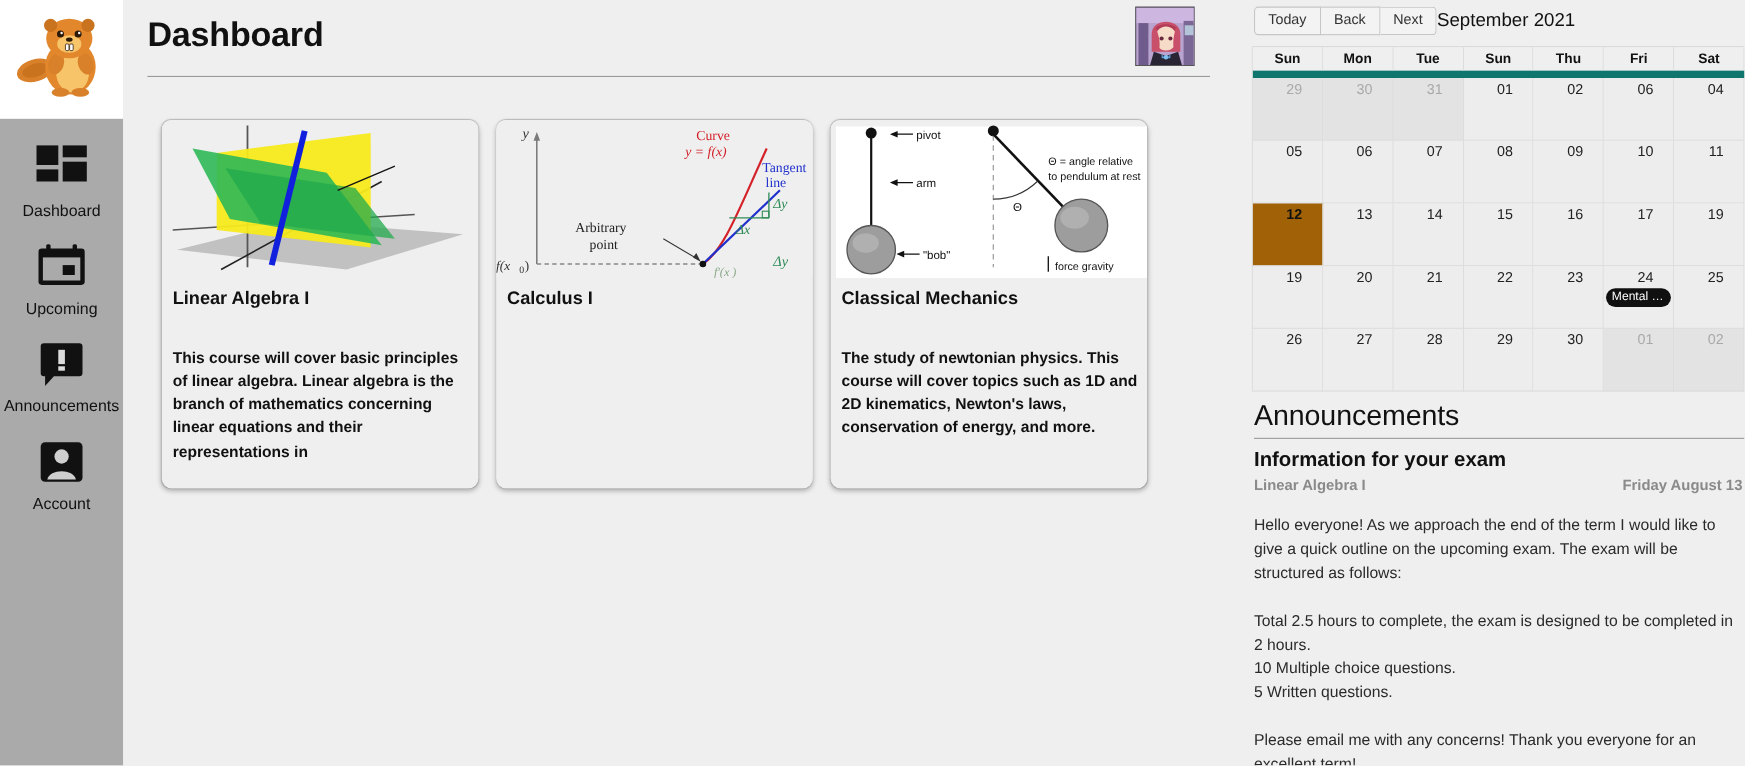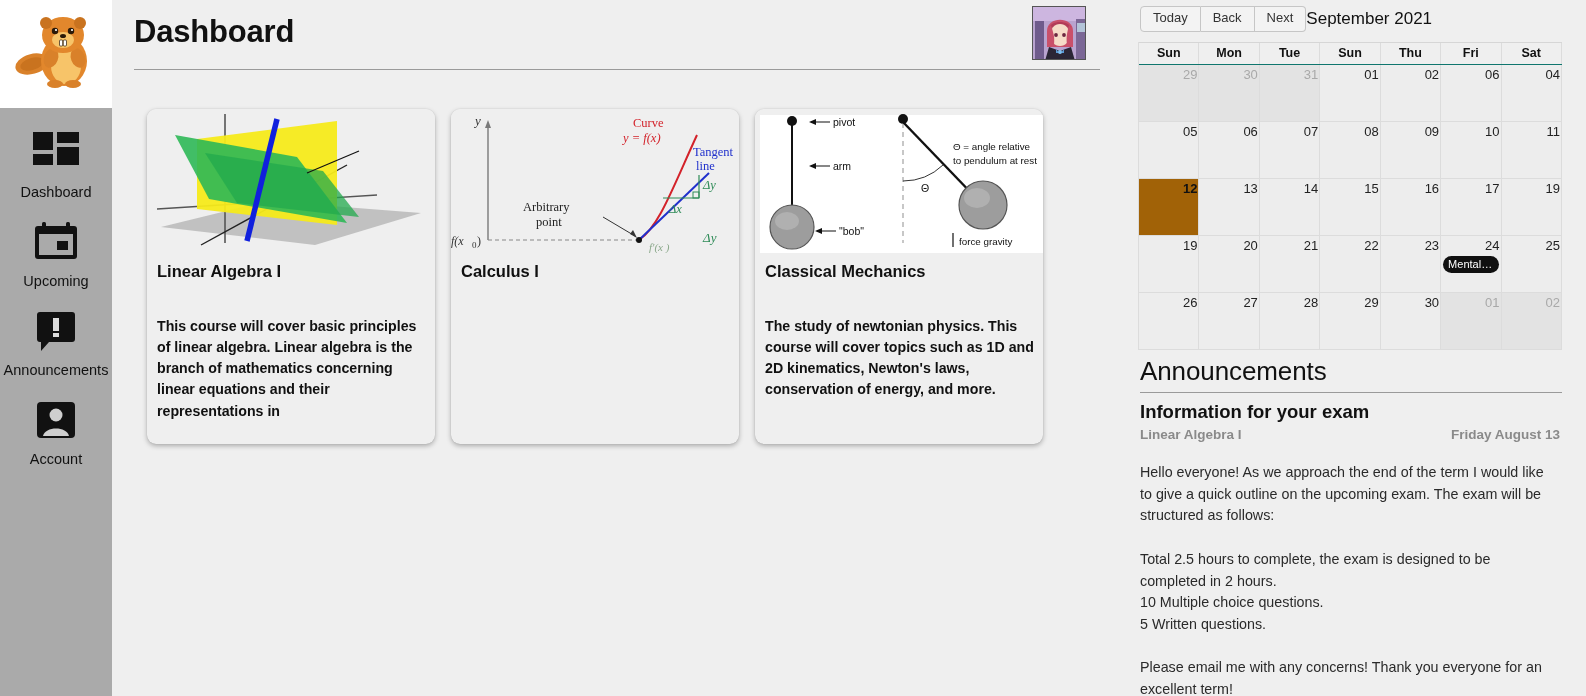--- a/index.html
+++ b/index.html
@@ -78,21 +78,21 @@
     padding: 8px 10px 1px 10px; line-height: 1.3;
   }
   .card-desc {
     font-size: 14.2px; font-weight: bold; color: #111;
     padding: 1px 8px 0 10px; line-height: 1.48; margin-top: 32px;
   }
 
   
   .right {
     width: 456px; min-width: 456px; height: 696px;
-    background: #efefef; padding: 4px 24px 0 8px;
+    background: #efefef; padding: 4px 0 0 8px;
     overflow: hidden;
   }
   .cal-toolbar {
     display: flex; align-items: center; height: 30px; padding-left: 2px;
   }
   .btn-group { display: flex; }
   .cal-btn {
     font-family: "Liberation Sans", sans-serif;
     font-size: 13px; color: #333;
     background: #f3f3f3;
@@ -101,36 +101,36 @@
     cursor: pointer; line-height: 1.1;
   }
   .cal-btn:first-child { border-radius: 4px 0 0 4px; }
   .cal-btn:last-child { border-radius: 0 4px 4px 0; }
   .cal-btn + .cal-btn { border-left: none; }
   .cal-month {
     flex: 1 1 auto; text-align: left; font-size: 17px; color: #111;
     padding-right: 28px;
   }
   .cal-grid { margin-top: 8px; border-left: 1px solid #dcdcdc; }
-  .cal-head { display: flex; border-top: 1px solid #d6d6d6; border-bottom: 1px solid #0f766e; align-items: center; }
+  .cal-head { display: flex; border-top: 1px solid #d6d6d6; border-bottom: 7px solid #0f766e; align-items: center; }
   .cal-head > div {
     flex: 1 1 0; text-align: center; font-size: 12.5px; font-weight: bold;
     color: #111; padding: 3px 0 4px 0; border-right: 1px solid #dcdcdc;
     background: #efefef;
   }
   .cal-week { display: flex; }
   .cal-cell {
     flex: 1 1 0; height: 57px; position: relative;
     border-right: 1px solid #dcdcdc; border-bottom: 1px solid #dcdcdc;
     background: #ededed; cursor: pointer;
   }
   .cal-cell.off { background: #e3e3e3; }
   .cal-cell.today { background: #a16207; }
   .cal-num {
-    position: absolute; right: 1px; top: 2px;
+    position: absolute; right: 18px; top: 2px;
     font-size: 13px; color: #222;
   }
   .cal-cell.off .cal-num { color: #a9a9a9; }
   .cal-cell.today .cal-num { font-weight: bold; color: #111; }
   .cal-event {
     position: absolute; left: 2px; right: 2px; top: 20px;
     background: #101010; color: #fff;
     font-size: 11px; border-radius: 9px;
     padding: 2px 5px 3px 5px;
     white-space: nowrap; overflow: hidden; text-overflow: ellipsis;

